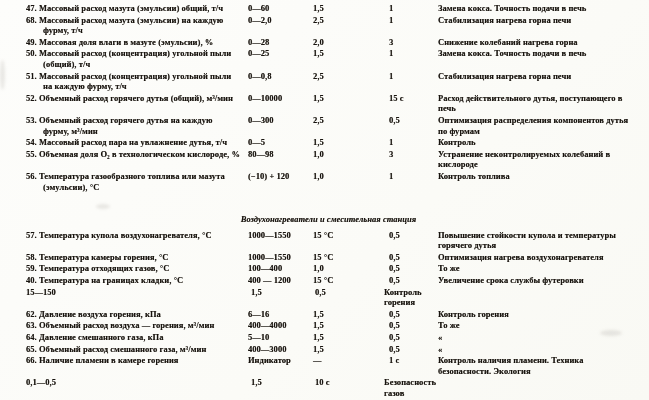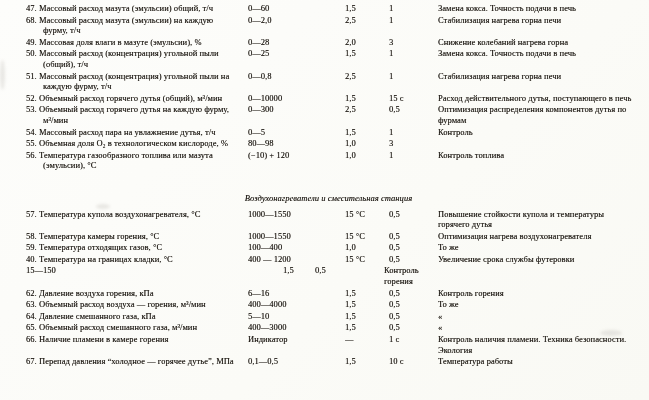--- a/index.html
+++ b/index.html
@@ -7,21 +7,21 @@
     padding: 0;
     background: #ffffff;
   }
   .page {
     position: relative;
     width: 649px;
     height: 400px;
     box-sizing: border-box;
     background: linear-gradient(135deg, #fdfdfb 0%, #fbfbf7 60%, #f9f9f4 100%);
     font-family: "Liberation Serif", "DejaVu Serif", serif;
-    font-weight: 400;
+    font-weight: 700;
     color: #17130e;
     font-size: 8.4px;
     line-height: 10.6px;
     letter-spacing: 0.1px;
     padding: 4px 6px 16px 26px;
     overflow: hidden;
     text-shadow: 0.2px 0.2px 0.35px rgba(30, 22, 12, 0.55);
   }
   .row {
     display: grid;
@@ -29,21 +29,21 @@
     margin-bottom: 1px;
   }
   .cell { min-height: 10.6px; }
   .cell.name {
     padding-left: 17px;
     text-indent: -17px;
     padding-right: 8px;
     box-sizing: border-box;
   }
   .cell.range { padding-right: 2px; }
-  .cell.acc  { padding-left: 3px; margin-left: 32px; }
+  .cell.acc  { padding-left: 3px; }
   .cell.per  { padding-left: 5px; }
   .cell.purpose { padding-right: 6px; }
   .section-title {
     font-style: italic;
     text-align: center;
     margin: 22px 12px 5px 0;
   }
   .num { margin-right: 0; }
   
   .smudge {
@@ -126,20 +126,21 @@
     <div class="cell acc">1,5</div>
     <div class="cell per">1</div>
     <div class="cell purpose">Контроль</div>
   </div>
 
   <div class="row">
     <div class="cell name"><span class="num">55.</span> <span class="nm">Объемная доля О₂ в технологическом кислороде, %</span></div>
     <div class="cell range">80—98</div>
     <div class="cell acc">1,0</div>
     <div class="cell per">3</div>
+    <div class="cell purpose">Устранение неконтролируемых колебаний в кислороде</div>
   </div>
 
   <div class="row">
     <div class="cell name"><span class="num">56.</span> <span class="nm">Температура газообразного топлива или мазута (эмульсии), °С</span></div>
     <div class="cell range">(−10) + 120</div>
     <div class="cell acc">1,0</div>
     <div class="cell per">1</div>
     <div class="cell purpose">Контроль топлива</div>
   </div>
 <div class="section-title">Воздухонагреватели и смесительная станция</div>
@@ -216,20 +217,19 @@
 
   <div class="row">
     <div class="cell name"><span class="num">66.</span> <span class="nm">Наличие пламени в камере горения</span></div>
     <div class="cell range">Индикатор</div>
     <div class="cell acc">—</div>
     <div class="cell per">1 с</div>
     <div class="cell purpose">Контроль наличия пламени. Техника безопасности. Экология</div>
   </div>
 
   <div class="row">
-    <div class="cell name"><span class="num">67.</span> <span class="nm">Перепад давления “холодное — горячее дутье”, МПа</span></div>
     <div class="cell range">0,1—0,5</div>
     <div class="cell acc">1,5</div>
     <div class="cell per">10 с</div>
-    <div class="cell purpose">Температура работы</div>
+    <div class="cell purpose">Безопасность газов</div>
   </div>
 </div>
 </div>
 
 </body></html>

